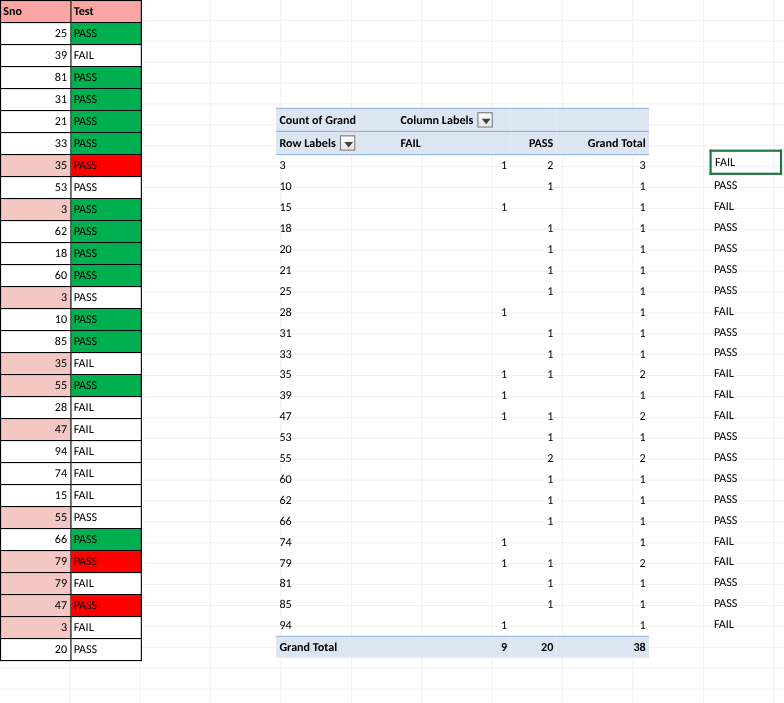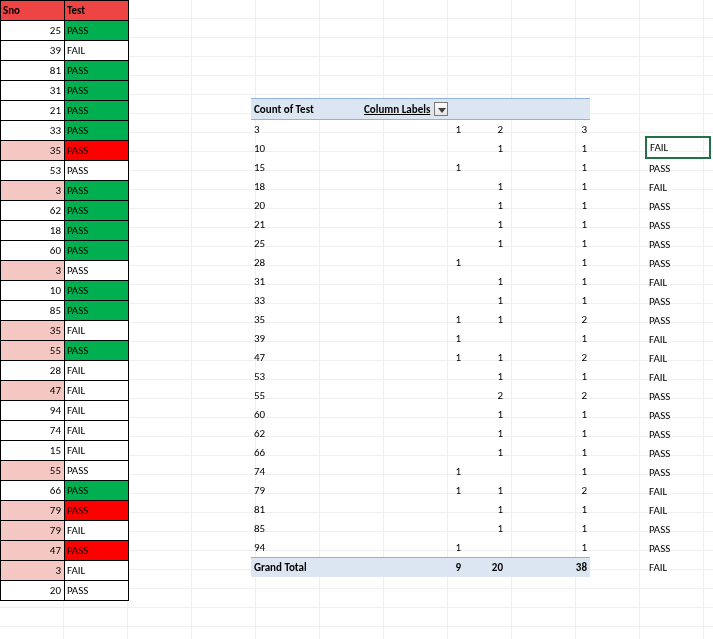--- a/index.html
+++ b/index.html
@@ -31,21 +31,21 @@
     border: 1px solid #000;
     height: 19px;
     padding: 0 3px 0 2px;
     font-size: 11px;
     line-height: 19px;
     vertical-align: middle;
   }
   .data-table th {
     font-weight: 700;
     text-align: left;
-    background: #ef4444;
+    background: #fca5a5;
   }
   .col-sno { width: 64px; text-align: right; }
   .col-test { width: 64px; text-align: left; margin-left: 27px; }
   .data-table th.col-sno { text-align: left; }
 
   .bg-green { background: #00b050; color: #000; }
   .bg-pink  { background: #f4c7c3; color: #000; }
   .bg-red   { background: #ff0000; color: #000; }
   .bg-white { background: #ffffff; color: #000; }
 
@@ -270,26 +270,34 @@
         <tr>
           <td class="col-sno bg-white">20</td>
           <td class="col-test bg-white">PASS</td>
         </tr>
       </tbody>
   </table>
 
   <table class="pivot">
     <tbody>
         <tr class="pv-h">
-      <td class="pv-rowlab">Count of Test</td>
-      <td class="pv-fail" style="text-align:left;text-decoration:underline;">
+      <td class="pv-rowlab">Count of Grand</td>
+      <td class="pv-fail" style="text-align:left;">
         <span>Column Labels</span><span class="dd"></span>
       </td>
       <td class="pv-pass"></td>
       <td class="pv-gtot"></td>
+    </tr>
+    <tr class="pv-h">
+      <td class="pv-rowlab">
+        <span>Row Labels</span><span class="dd"></span>
+      </td>
+      <td class="pv-fail" style="text-align:left;">FAIL</td>
+      <td class="pv-pass">PASS</td>
+      <td class="pv-gtot">Grand Total</td>
     </tr>
     </tbody>
       <tbody id="pivot-tbody" class="pv-body">
         <tr>
           <td class="pv-rowlab">3</td>
           <td class="pv-fail">1</td>
           <td class="pv-pass">2</td>
           <td class="pv-gtot">3</td>
         </tr>
         <tr>

